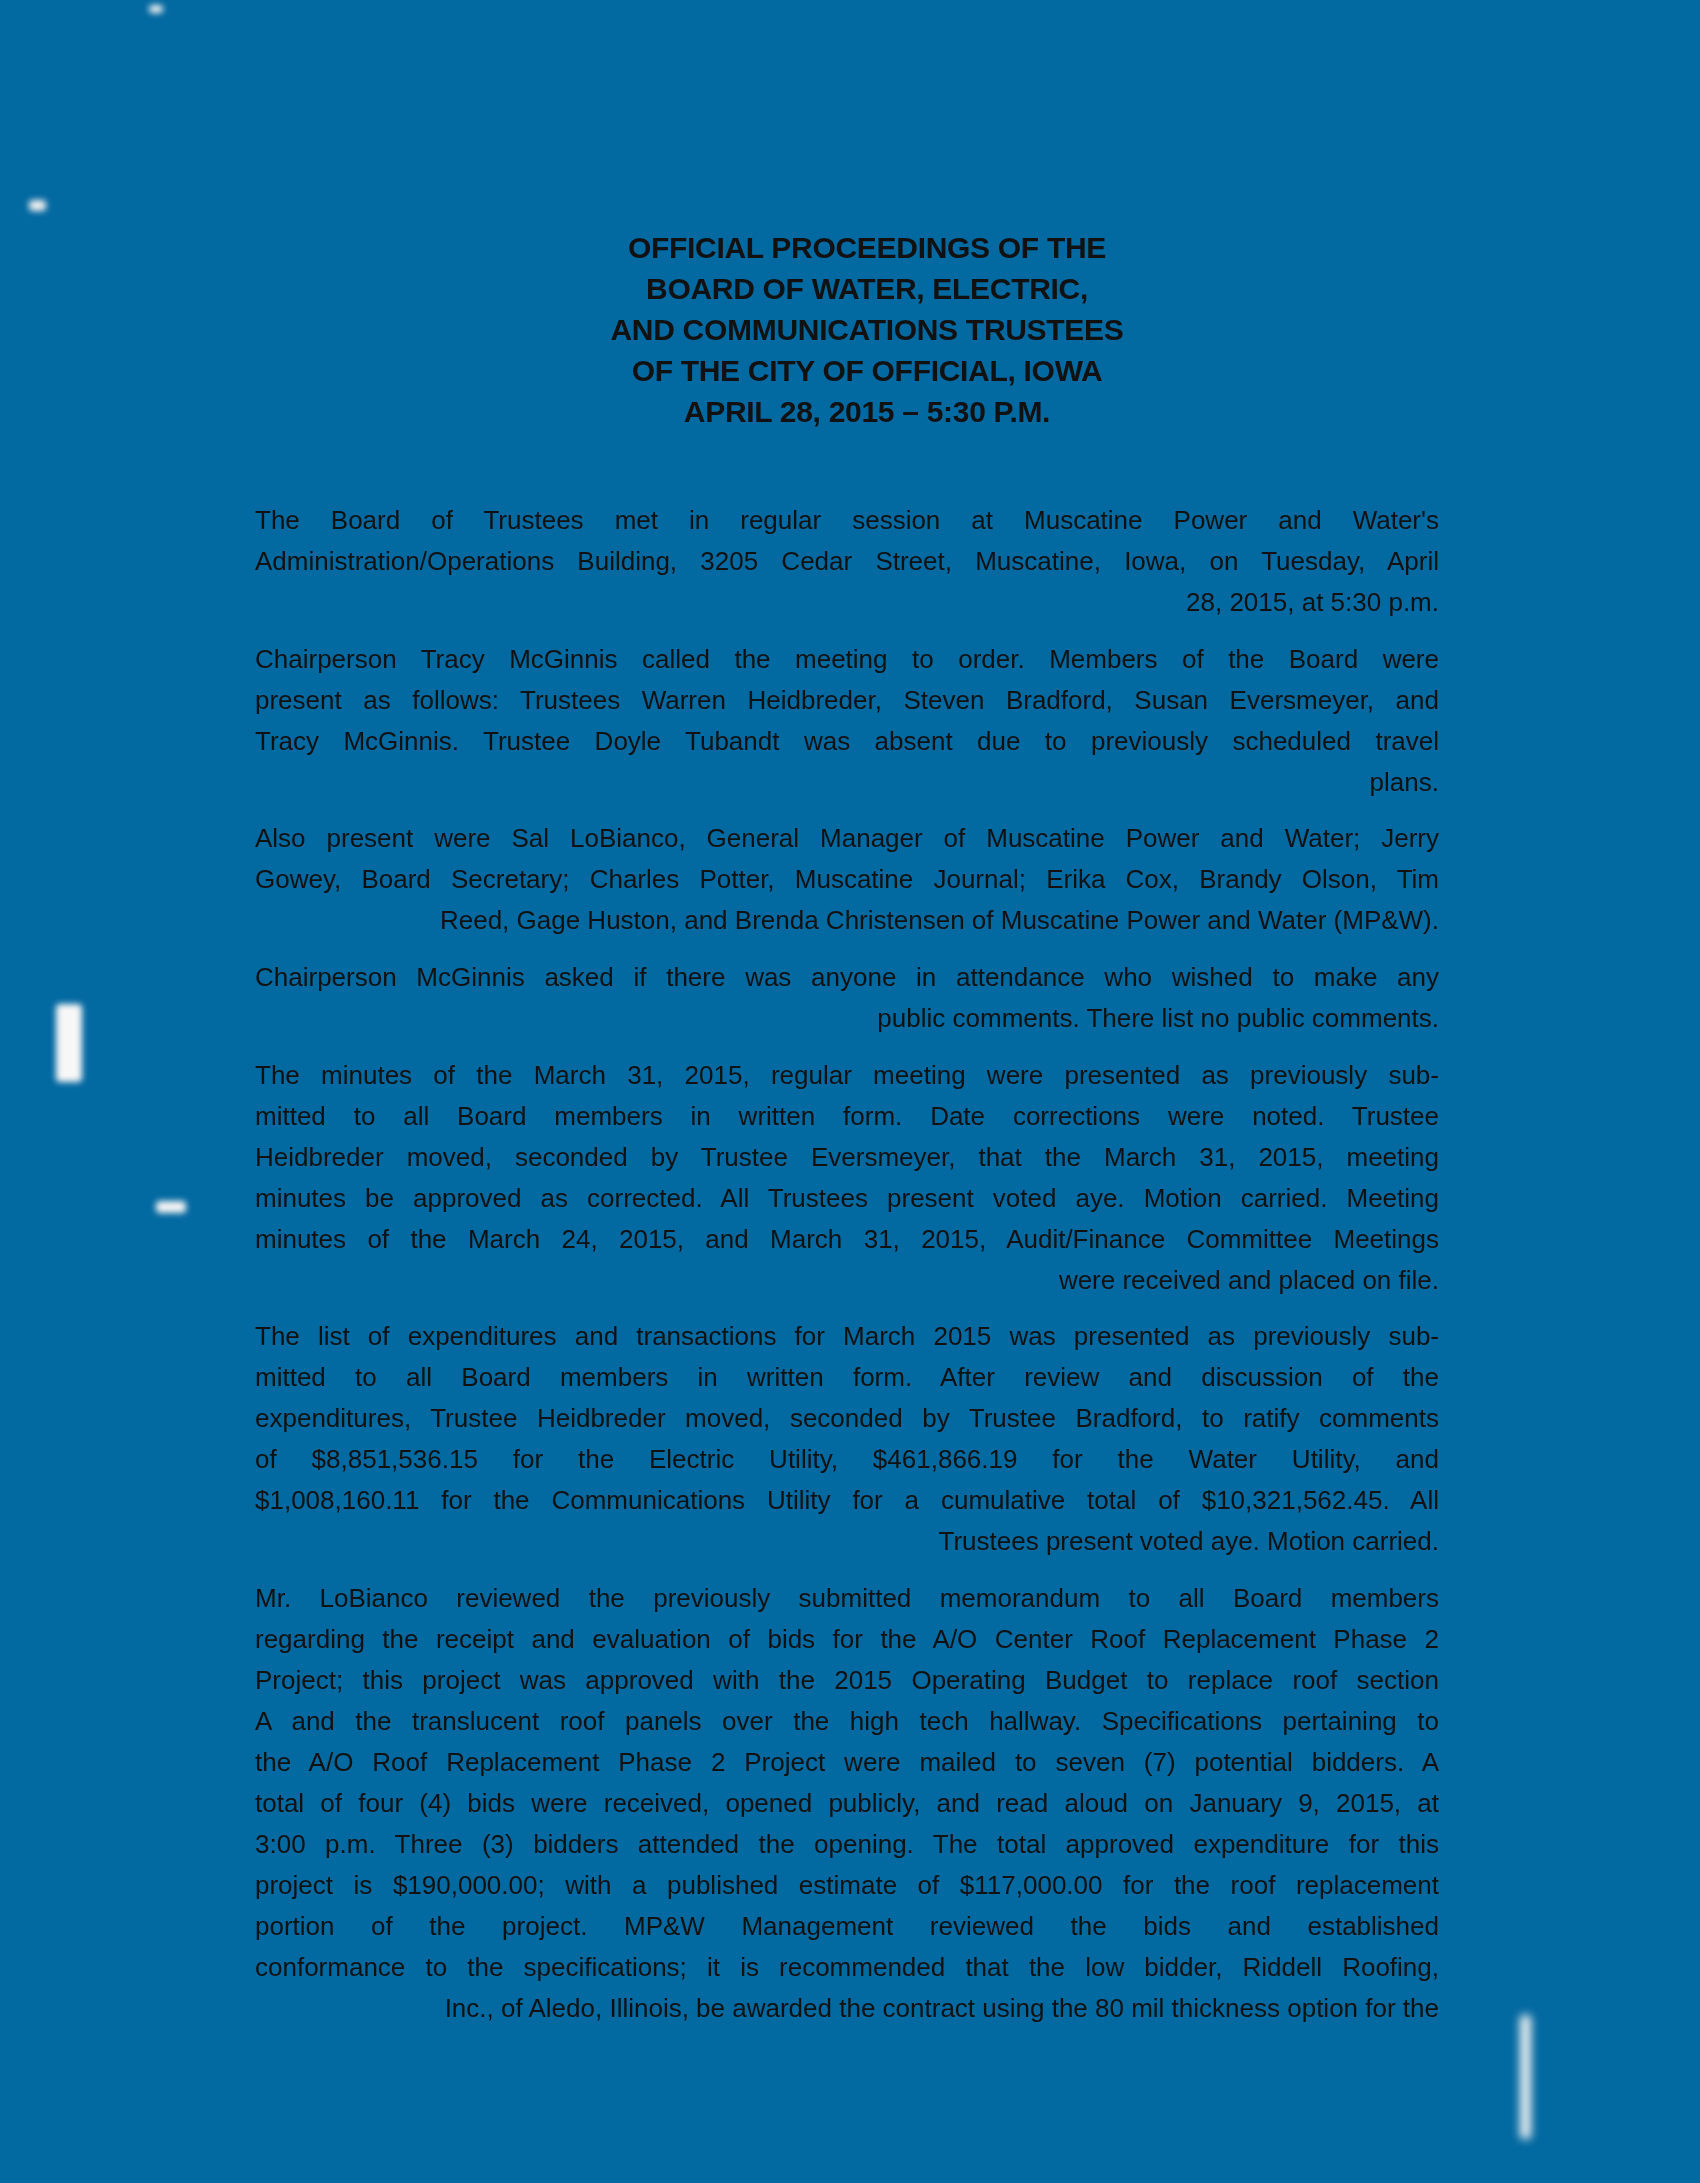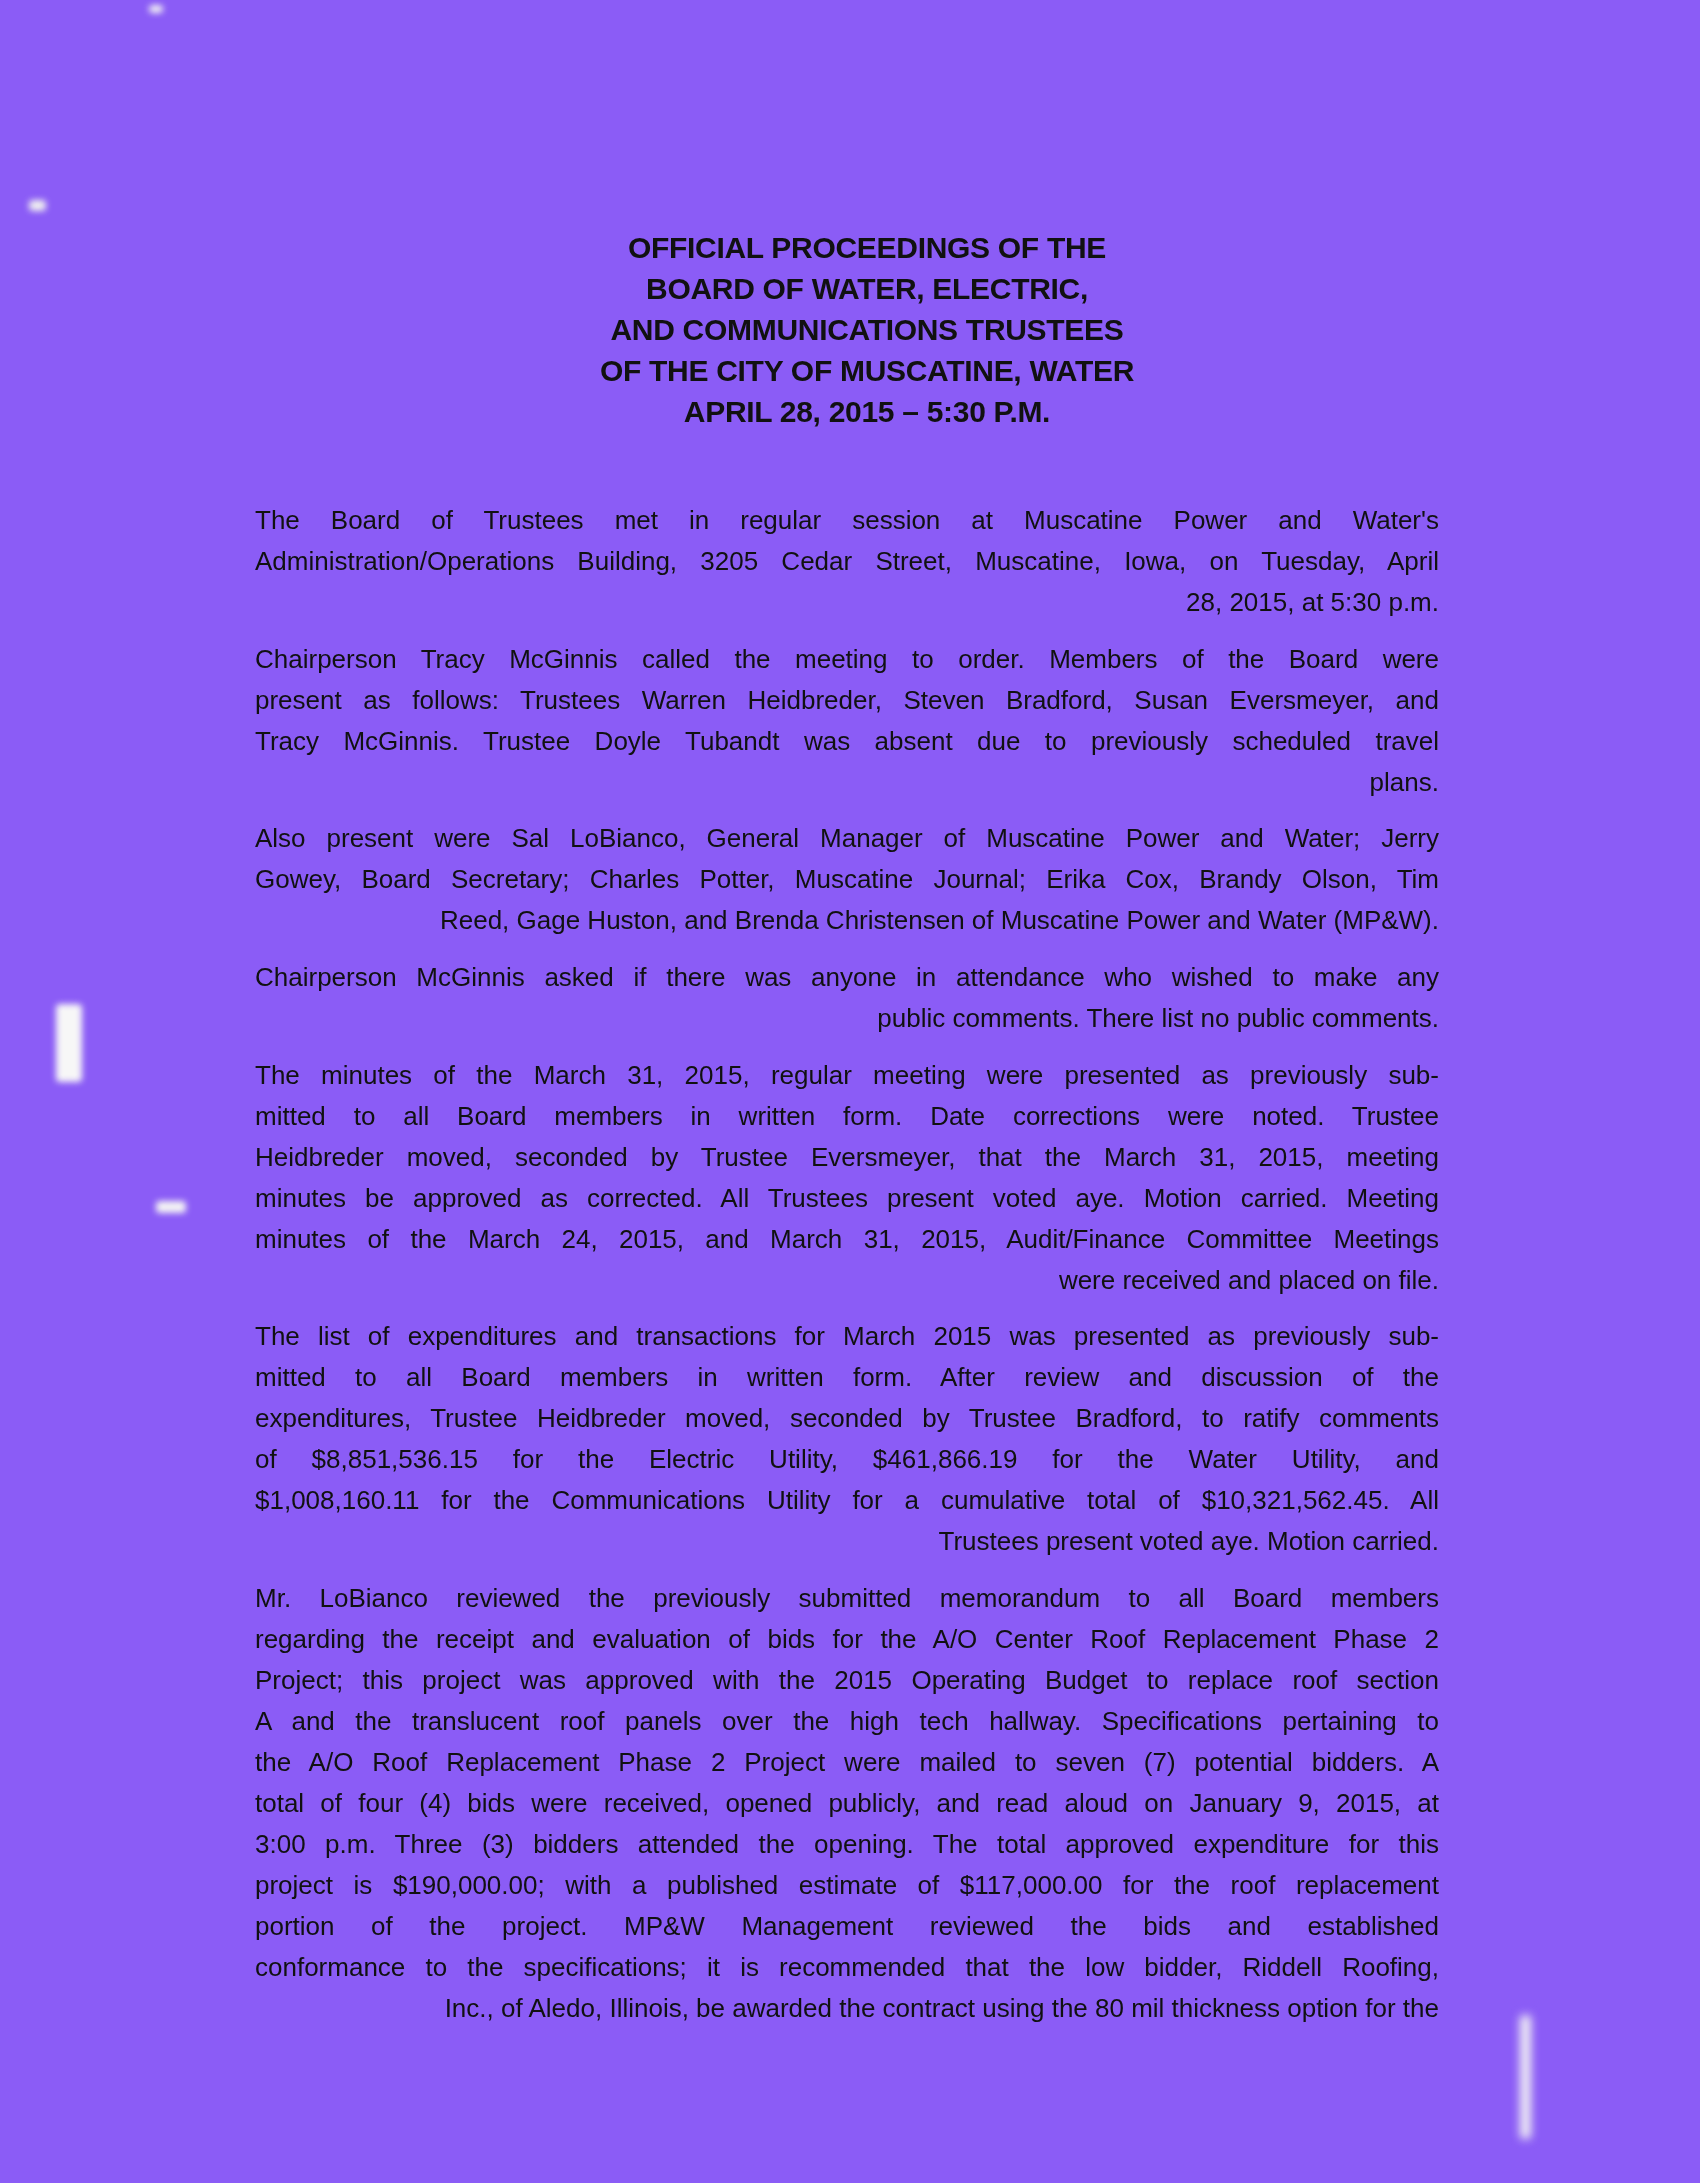--- a/index.html
+++ b/index.html
@@ -4,21 +4,21 @@
 <style>
   html, body {
     margin: 0;
     padding: 0;
     background: #e8e8e8;
   }
   .page {
     position: relative;
     width: 1701px;
     height: 2183px;
-    background: #8b5cf6;
+    background: #0369a1;
     font-family: "Liberation Sans", sans-serif;
     color: #111111;
     overflow: hidden;
   }
   .title {
     position: absolute;
     top: 227px;
     left: 275px;
     width: 1184px;
     text-align: center;
@@ -64,21 +64,21 @@
 </style>
 </head>
 <body>
 
 <div class="page">
 
   <div class="title">
     <span class="title-line">OFFICIAL PROCEEDINGS OF THE</span>
     <span class="title-line">BOARD OF WATER, ELECTRIC,</span>
     <span class="title-line">AND COMMUNICATIONS TRUSTEES</span>
-    <span class="title-line">OF THE CITY OF MUSCATINE, WATER</span>
+    <span class="title-line">OF THE CITY OF OFFICIAL, IOWA</span>
     <span class="title-line">APRIL 28, 2015 – 5:30 P.M.</span>
   </div>
 
   <div class="content" id="doc-content">
       <p class="para">
         <span class="line just">The Board of Trustees met in regular session at Muscatine Power and Water's</span>
         <span class="line just">Administration/Operations Building, 3205 Cedar Street, Muscatine, Iowa, on Tuesday, April</span>
         <span class="line">28, 2015, at 5:30 p.m.</span>
       </p>
       <p class="para">

